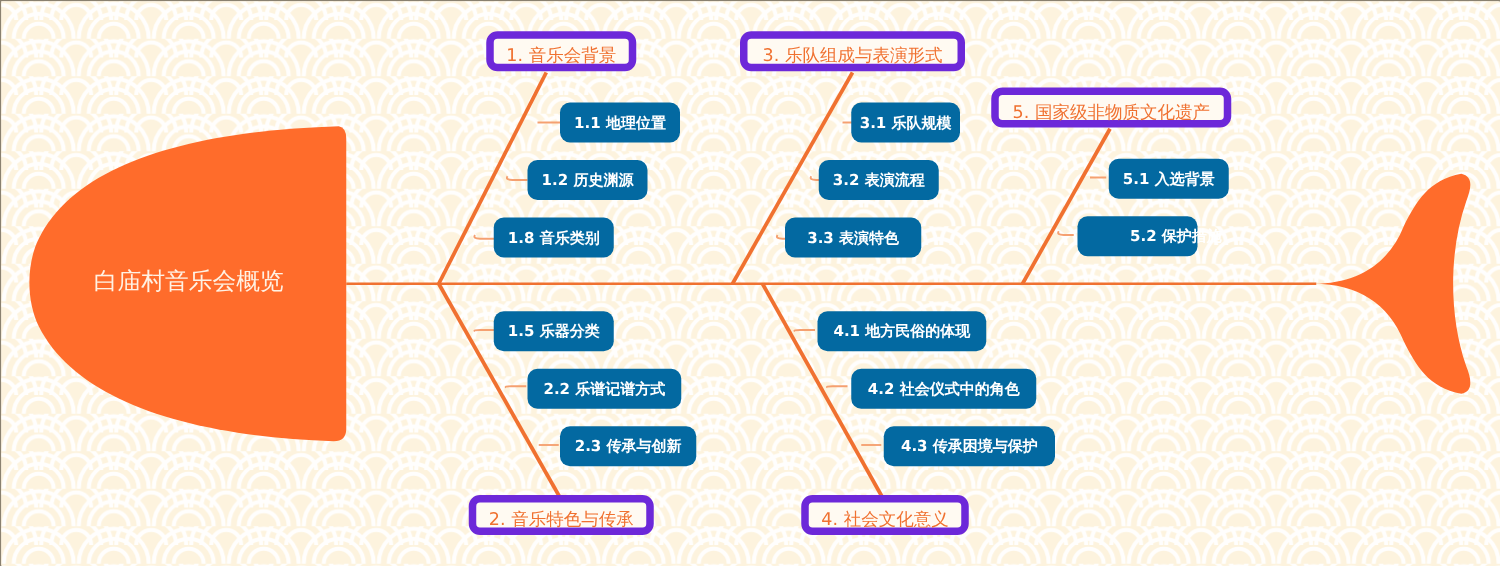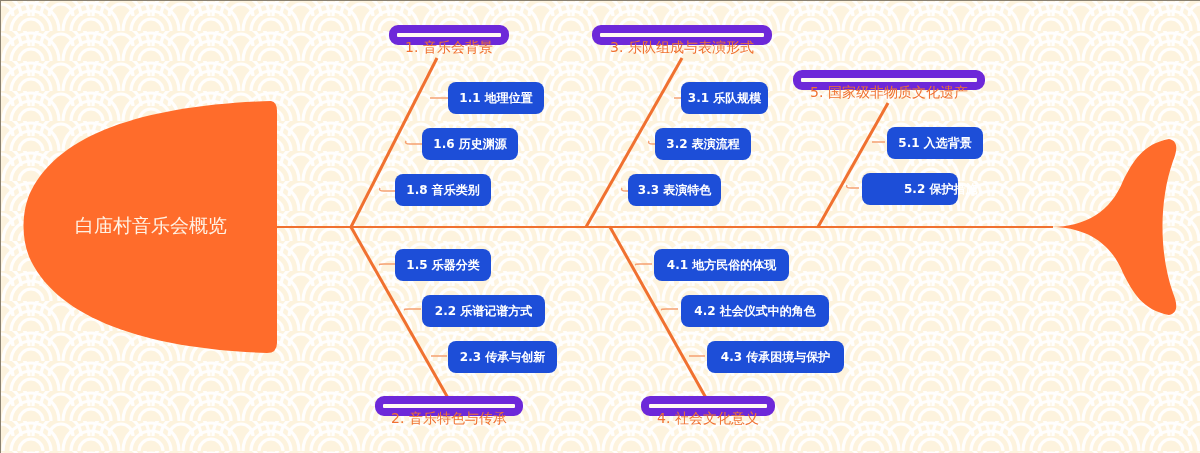--- a/index.html
+++ b/index.html
@@ -13,28 +13,28 @@
     box-sizing: border-box;
     border-left: 1px solid #8a8170; border-top: 1px solid #8a8170;
     border-right: 1px solid #8a8170; border-bottom: 1px solid #8a8170;
   }
   svg.layer { position: absolute; left: 0; top: 0; }
   .head-title {
     position: absolute; left: 30px; top: 210px; width: 240px; text-align: center;
     color: #fff2e4; font-size: 19px; line-height: 28px;
   }
   .main-topic {
-    position: absolute; box-sizing: border-box; height: 20px;
-    border: 8px solid #6d28d9; border-radius: 9px;
+    position: absolute; box-sizing: border-box; height: 32px;
+    border: 6px solid #6d28d9; border-radius: 9px;
     background: #fffaf2; color: #f07130; font-size: 14px;
     line-height: 28px; text-align: center; white-space: nowrap;
   }
   .sub-topic {
     position: absolute; box-sizing: border-box; height: 32px;
-    background: #1d4ed8; border-radius: 8px;
+    background: #0369a1; border-radius: 8px;
     color: #ffffff; font-size: 12px; font-weight: bold;
     line-height: 32px; text-align: center; white-space: nowrap;
   }
 </style>
 </head>
 <body>
 
 <div id="canvas">
 
   <svg class="layer" width="1200" height="453">
@@ -93,36 +93,36 @@
 
   <div class="head-title">白庙村音乐会概览</div>
 
   <div class="main-topic" style="left:388px; top:24px; width:120px;">
     <span>1. 音乐会背景</span>
   </div>
   <div class="sub-topic" style="left:447px; top:81px; width:96px;">
     <span>1.1 地理位置</span>
   </div>
   <div class="sub-topic" style="left:421px; top:127px; width:96px;">
-    <span>1.6 历史渊源</span>
+    <span>1.2 历史渊源</span>
   </div>
   <div class="sub-topic" style="left:394px; top:173px; width:96px;">
     <span>1.8 音乐类别</span>
   </div>
 
   <div class="main-topic" style="left:591px; top:24px; width:180px;">
     <span>3. 乐队组成与表演形式</span>
   </div>
   <div class="sub-topic" style="left:680px; top:81px; width:87px;">
     <span>3.1 乐队规模</span>
   </div>
   <div class="sub-topic" style="left:654px; top:127px; width:96px;">
     <span>3.2 表演流程</span>
   </div>
-  <div class="sub-topic" style="left:627px; top:173px; width:93px;">
+  <div class="sub-topic" style="left:627px; top:173px; width:109px;">
     <span>3.3 表演特色</span>
   </div>
 
   <div class="main-topic" style="left:792px; top:69px; width:192px;">
     <span>5. 国家级非物质文化遗产</span>
   </div>
   <div class="sub-topic" style="left:886px; top:126px; width:96px;">
     <span>5.1 入选背景</span>
   </div>
   <div class="sub-topic" style="left:861px; top:172px; width:96px;padding-left:42px;">

